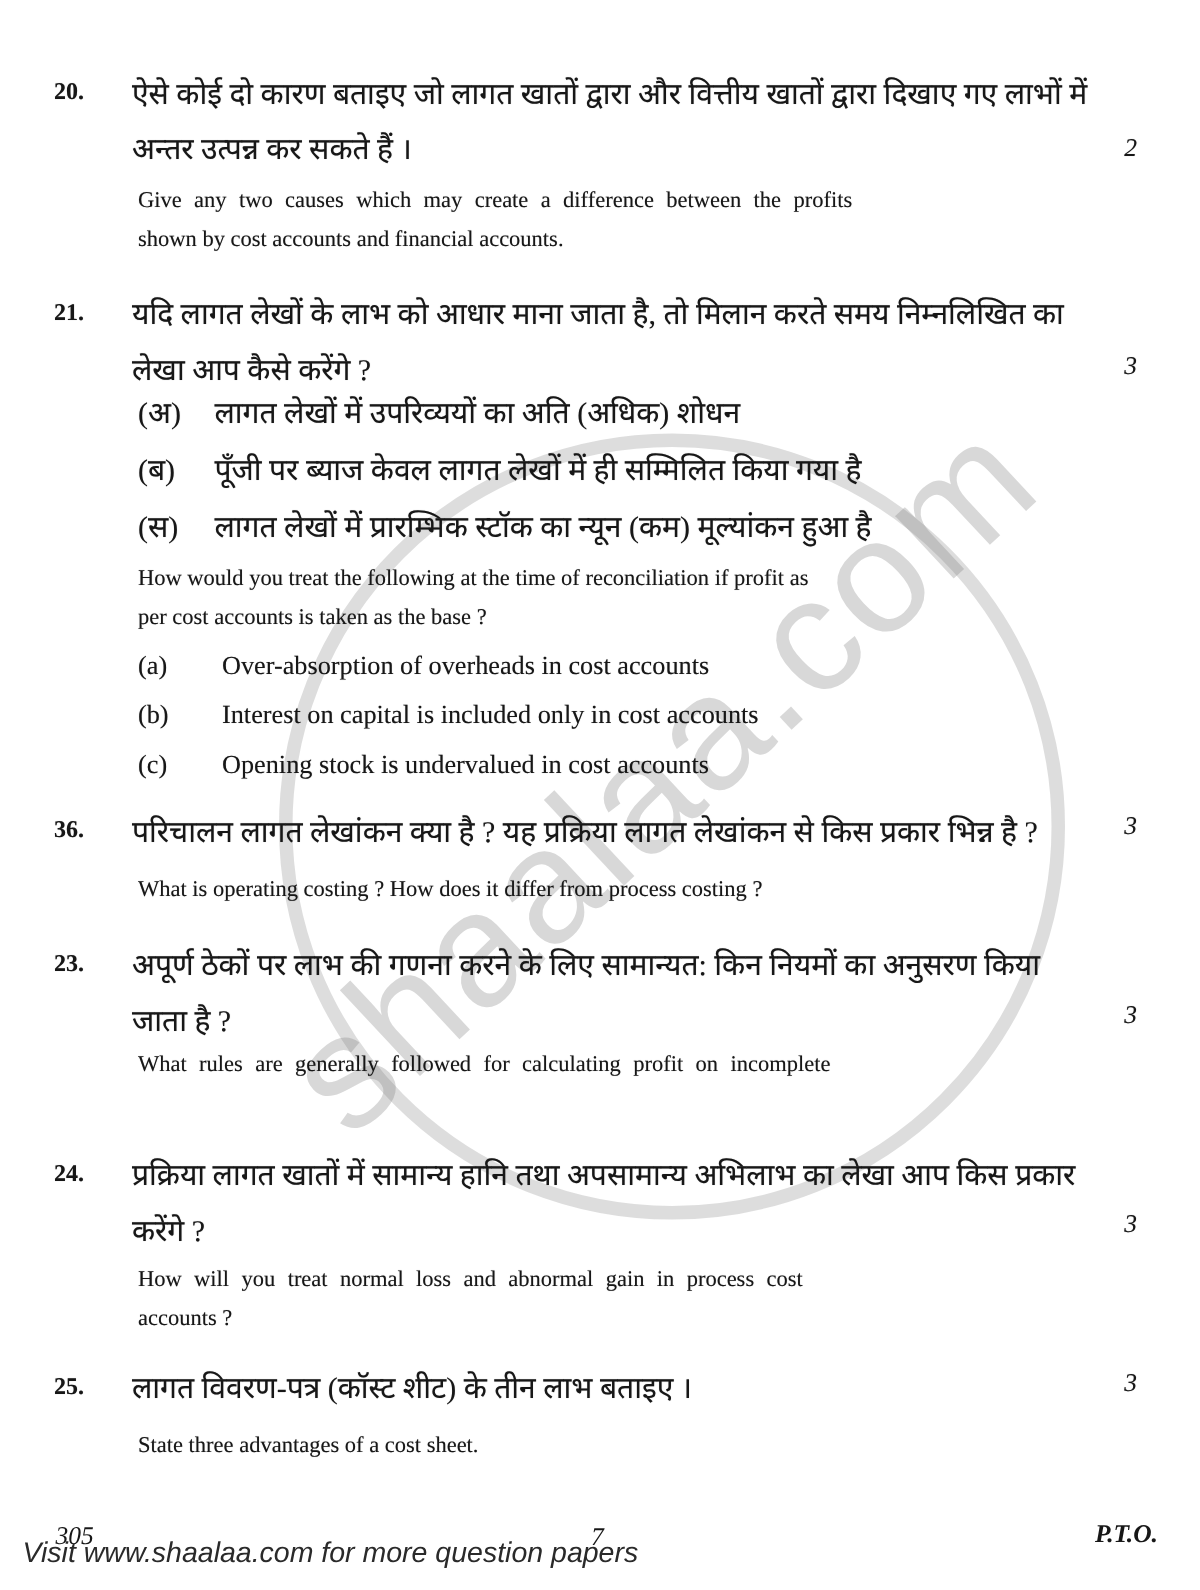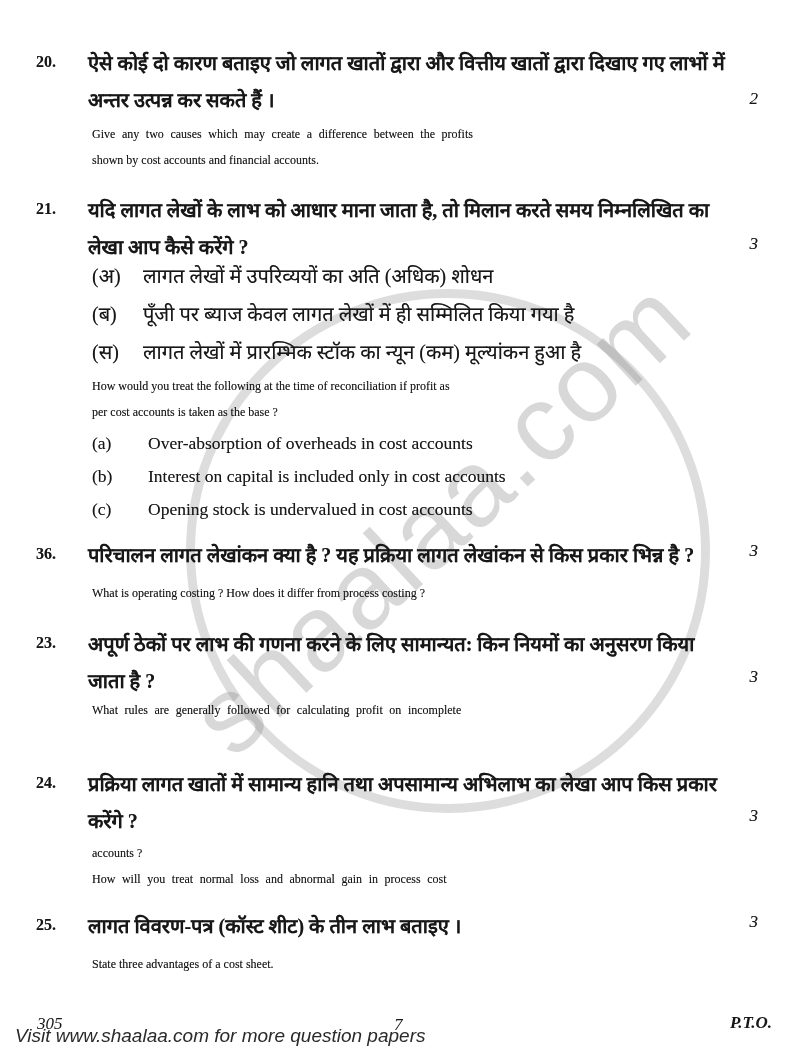--- a/index.html
+++ b/index.html
@@ -21,22 +21,22 @@
     font-family:"Liberation Sans","DejaVu Sans",sans-serif;
     font-size:108px; letter-spacing:2px; white-space:nowrap;
     color:rgba(125,125,125,0.30);
     z-index:0;
   }
   
   .q { position:absolute; left:0; width:800px; z-index:1; text-shadow:0 0 0.5px rgba(25,25,25,0.45); }
   .qnum { position:absolute; left:36px; font-weight:bold; font-size:16px; }
   .marks { position:absolute; right:42px; font-style:italic; font-size:17px; }
   .hi { position:absolute; left:88px; width:648px; font-size:20px; }
-  .hi .line { height:37px; line-height:36px; white-space:nowrap;font-weight:bold; }
-  .en { position:absolute; left:92px; width:632px; font-size:12px; }
+  .hi .line { height:37px; line-height:36px; white-space:nowrap; }
+  .en { position:absolute; left:92px; width:632px; font-size:15px; }
   .en .line { height:26px; line-height:26px; white-space:nowrap; }
   .wide { word-spacing:0.30em; }
   .subhi { position:absolute; left:92px; width:640px; font-size:20px; }
   .subhi .row { display:flex; height:38px; line-height:37px; white-space:nowrap; }
   .subhi .lab { width:51px; flex:none; }
   .suben { position:absolute; left:92px; width:632px; font-size:17.5px; }
   .suben .row { display:flex; height:33px; line-height:25px; white-space:nowrap; }
   .suben .lab { width:56px; flex:none; }
   
   .footer { position:absolute; left:0; top:0; width:800px; height:1060px; z-index:2; pointer-events:none;font-style:italic; }
@@ -135,22 +135,22 @@
   </section>
 
   <section class="q" style="top:766px">
     <div class="qnum" style="top:8px">24.</div>
     <div class="marks" style="top:40px">3</div>
     <div class="hi" style="top:0">
       <div class="line">प्रक्रिया लागत खातों में सामान्य हानि तथा अपसामान्य अभिलाभ का लेखा आप किस प्रकार</div>
       <div class="line">करेंगे ?</div>
     </div>
     <div class="en" style="top:74px">
+      <div class="line wide">How will you treat normal loss and abnormal gain in process cost</div>
       <div class="line">accounts ?</div>
-      <div class="line wide">How will you treat normal loss and abnormal gain in process cost</div>
     </div>
   </section>
 
   <section class="q" style="top:908px">
     <div class="qnum" style="top:8px">25.</div>
     <div class="marks" style="top:4px">3</div>
     <div class="hi" style="top:0">
       <div class="line">लागत विवरण-पत्र (कॉस्ट शीट) के तीन लाभ बताइए ।</div>
     </div>
     <div class="en" style="top:43px">

